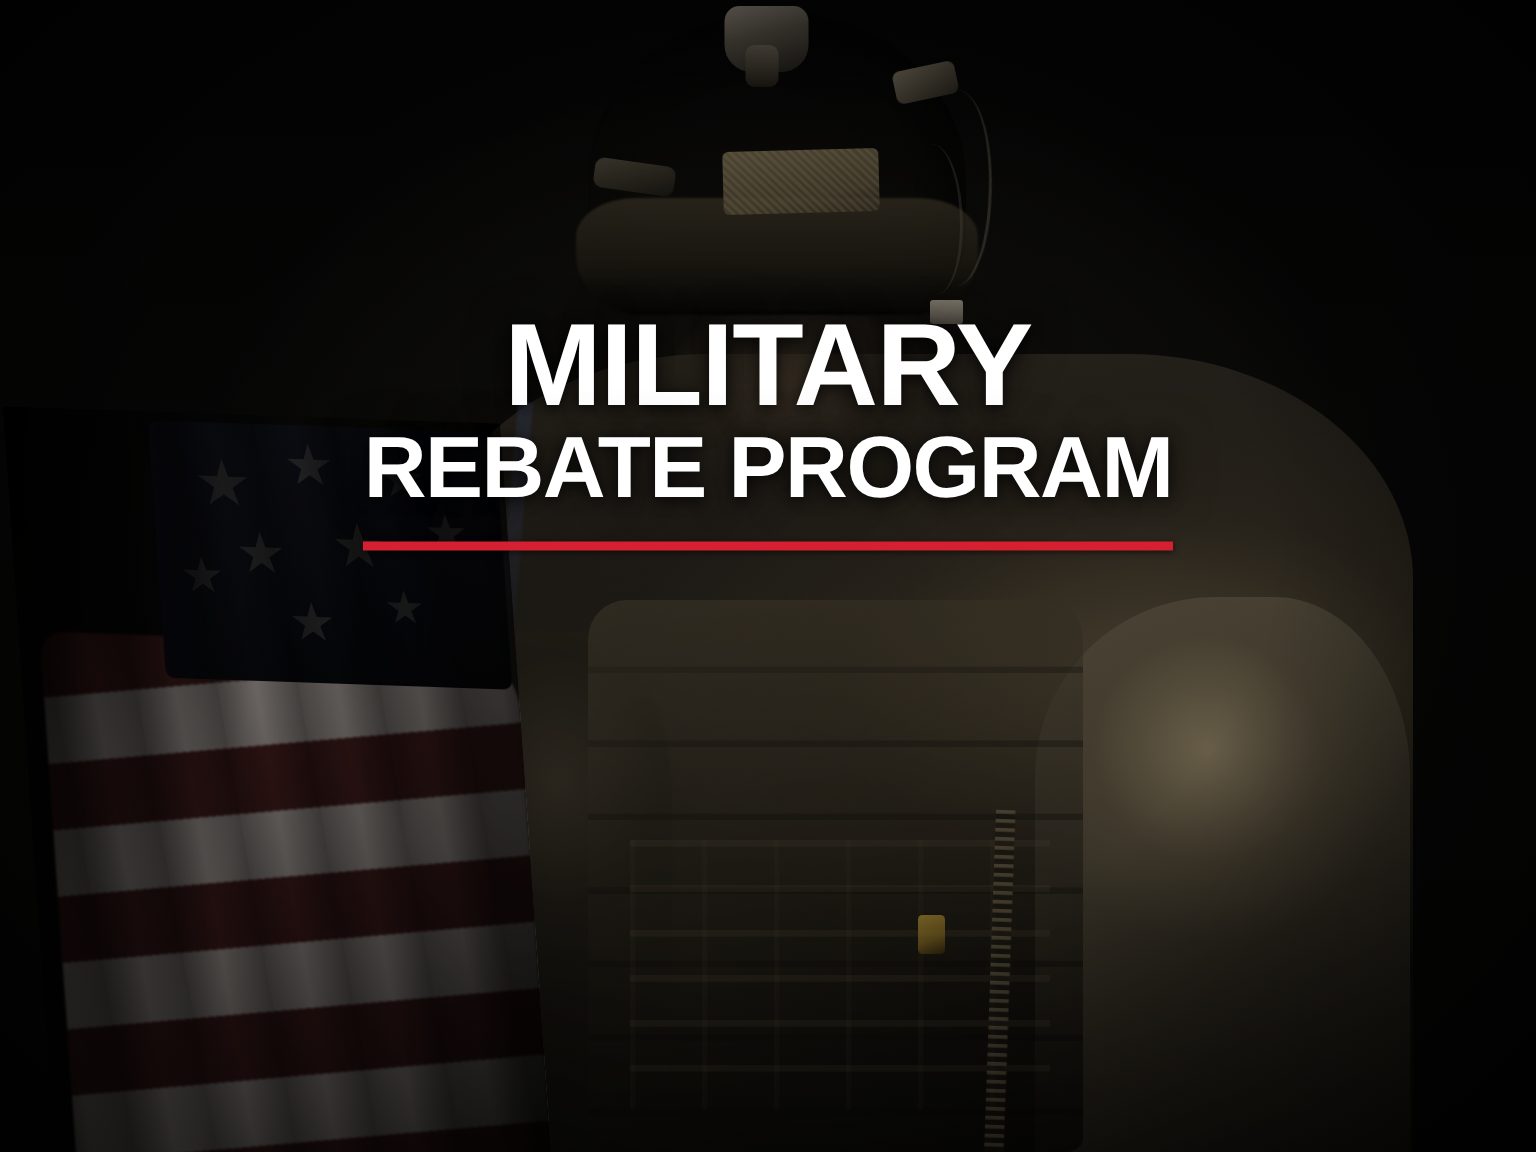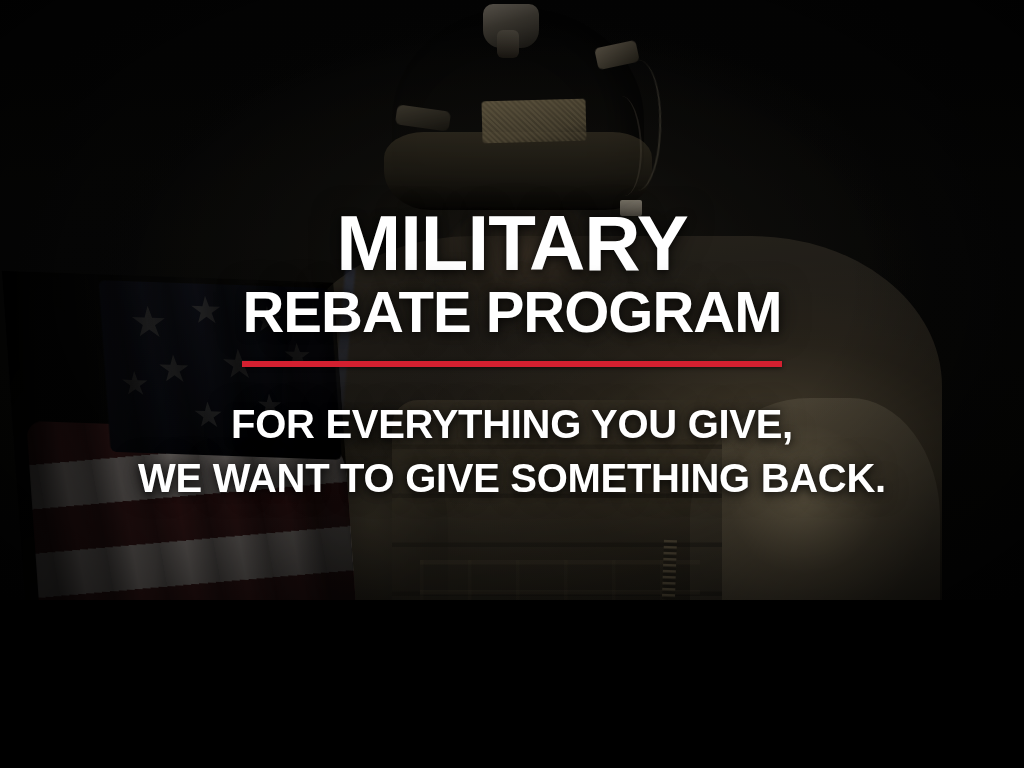--- a/index.html
+++ b/index.html
@@ -8,21 +8,21 @@
     padding: 0;
     background: #000000;
   }
   body {
     font-family: "Liberation Sans", sans-serif;
   }
 
   .poster {
     position: relative;
     width: 1024px;
-    height: 600px;
+    height: 768px;
     overflow: hidden;
     background: #090909;
     user-select: none;
   }
 
   
   .photo {
     position: absolute;
     inset: 0;
     overflow: hidden;
@@ -447,19 +447,15 @@
 
   <div class="content">
 
     <h1 class="headline">
       <span class="line1">MILITARY</span>
       <span class="line2">REBATE PROGRAM</span>
     </h1>
 
     <div class="rule" style="background: rgb(212, 32, 48); width: 540px; height: 6px;"></div>
 
-    <h2 class="subhead">
-      <span class="sline sline1">FOR EVERYTHING YOU GIVE,</span>
-      <span class="sline sline2">WE WANT TO GIVE SOMETHING BACK.</span>
-    </h2>
 
   </div>
 </div>
 
 </body></html>

